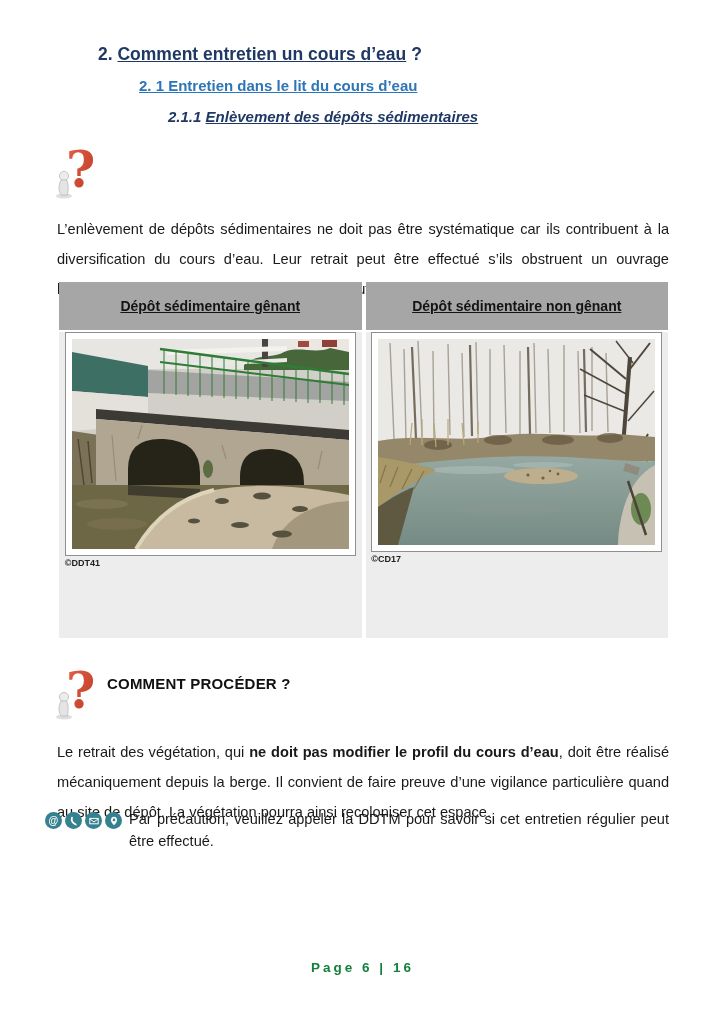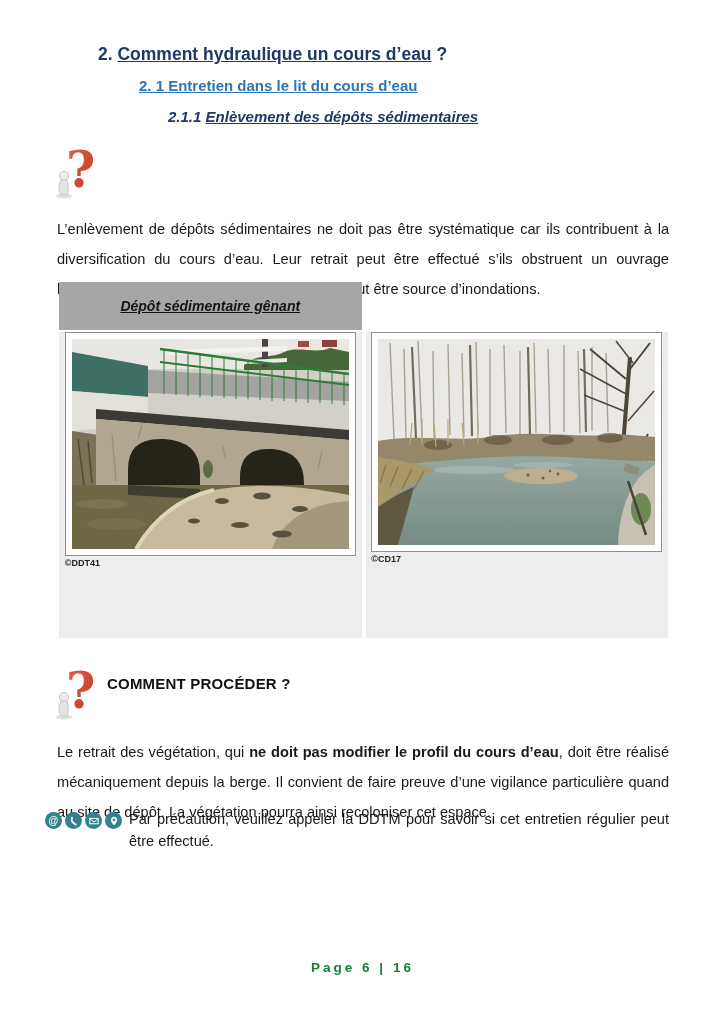--- a/index.html
+++ b/index.html
@@ -25,21 +25,21 @@
   .para { position:absolute; left:57px; width:612px; font-size:14.6px; line-height:30px; text-align:justify; color:#191919; }
   .para1 { top:214px; }
   .para2 { top:737px; }
   .para b { font-weight:bold; }
   
   .ctable { position:absolute; left:59px; top:282px; width:609px; }
   .trow { display:flex; }
   .th {
     width:302.5px; height:48px; background:#A6A6A6; box-sizing:border-box;
     display:flex; align-items:center; justify-content:center;
-    font-size:14px; font-weight:bold; text-decoration:underline; color:#141414;font-style:italic;
+    font-size:14px; font-weight:bold; text-decoration:underline; color:#141414;
   }
   .th.right, .td.right { margin-left:4px; }
   .thead { border-bottom:2px solid #fff; }
   .td {
     width:302.5px; height:306px; background:#EDEDED; box-sizing:border-box;
     display:flex; flex-direction:column; align-items:center; 
   }
   .photo-wrap { width:291px; display:flex; flex-direction:column; align-items:flex-start; }
   .photo-frame { background:#fff; border:1px solid #8f8f8f; padding:6px; }
   .photo-frame svg { display:block; }
@@ -57,21 +57,21 @@
   .footer {
     position:absolute; left:0; right:0; top:960px; text-align:center;
     color:#15803d; font-weight:bold; font-size:13.5px; letter-spacing:3px;
   }
 </style>
 </head>
 <body>
 
 <div class="page">
 
-  <div class="h1"><span>2.</span> <span class="u">Comment hydraulique un cours d’eau</span><span> ?</span></div>
+  <div class="h1"><span>2.</span> <span class="u">Comment entretien un cours d’eau</span><span> ?</span></div>
   <div class="h2">2. 1 Entretien dans le lit du cours d’eau</div>
   <div class="h3"><span>2.1.1</span> <span class="u">Enlèvement des dépôts sédimentaires</span></div>
 
   <div class="qicon qicon1">
     <svg viewBox="0 0 46 58" width="46" height="58">
       <defs>
         <linearGradient id="qg1" x1="0" y1="0" x2="1" y2="1">
           <stop offset="0" stop-color="#e8604a"></stop>
             <stop offset="1" stop-color="#b83a22"></stop>
         </linearGradient>
@@ -81,20 +81,21 @@
       <circle cx="11" cy="34" r="4.6" fill="#ececec" stroke="#b9b9b9" stroke-width="0.8"></circle>
       <path d="M8,38 C5,44 5.5,50 8.5,53 L14.5,53 C15.5,47 15.5,41 13.5,38 Z" fill="#e4e4e4" stroke="#b9b9b9" stroke-width="0.8"></path>
     </svg>
   </div>
 
   <div class="para para1">L’enlèvement de dépôts sédimentaires ne doit pas être systématique car ils contribuent à la diversification du cours d’eau. Leur retrait peut être effectué s’ils obstruent un ouvrage hydraulique car cet obstacle à l’écoulement peut être source d’inondations.</div>
 
   <div class="ctable">
     <div class="trow thead">
       <div class="th">Dépôt sédimentaire gênant</div>
+      <div class="th right">Dépôt sédimentaire non gênant</div>
     </div>
     <div class="trow">
 
       <div class="td">
         <div class="photo-wrap">
           <div class="photo-frame">
             <svg viewBox="0 0 277 210" width="277" height="210">
               <rect width="277" height="210" fill="#d2cfc9"></rect>
               <rect x="0" y="0" width="277" height="30" fill="#e8e6e2"></rect>
               <rect x="218" y="0" width="59" height="15" fill="#ebe8e3"></rect>

